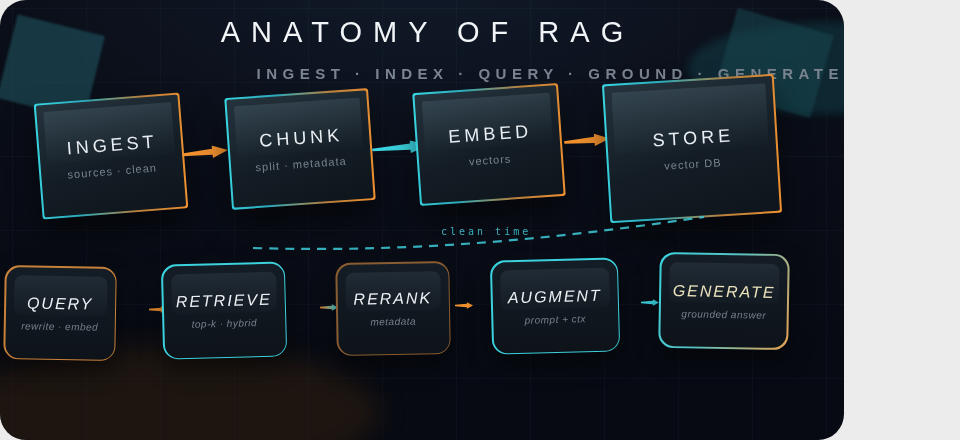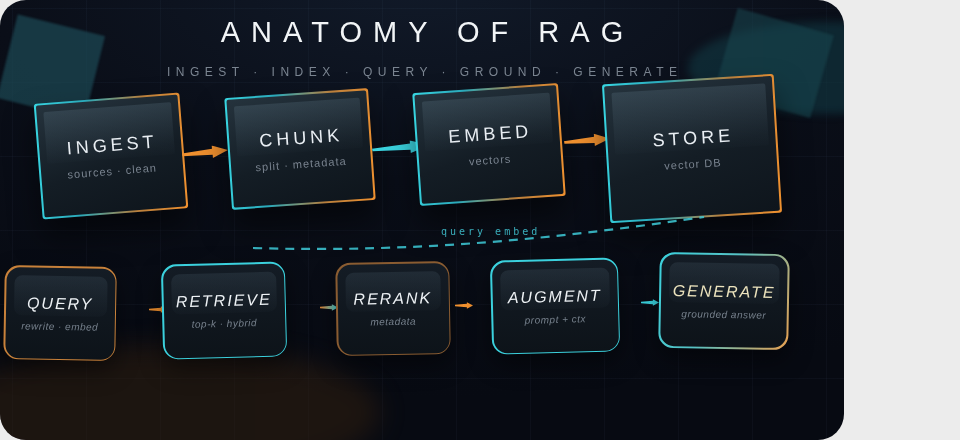--- a/index.html
+++ b/index.html
@@ -32,22 +32,22 @@
   .qd-br::after { content:""; position:absolute; inset:2px;
     clip-path:polygon(10% 16%, 76% 0%, 100% 84%, 14% 100%);
     background:#1e1107; }
   
   .title {
     position:absolute; top:16px; left:0; width:100%; text-align:center;
     font-size:29px; font-weight:300; letter-spacing:11px; text-indent:11px;
     color:#f2f5f7;
   }
   .subtitle {
-    position:absolute; top:65px; left:0; width:100%; text-align:center;
-    font-size:12px; font-weight:400; letter-spacing:5.5px; text-indent:5.5px;
+    position:absolute; top:65px; left:0; width:100%; text-align:right;
+    font-size:15px; font-weight:700; letter-spacing:5.5px; text-indent:5.5px;
     color:#7b8591;
   }
   
   .tbox {
     position:absolute; padding:2px; border-radius:3px;
     background:linear-gradient(97deg, #38d6e2 0%, #2aa9ba 32%, #b97f3c 68%, #f0912f 100%);
     box-shadow:0 18px 30px rgba(0,0,0,0.5);
   }
   .tbox-in {
     position:relative; width:100%; height:100%; border-radius:2px; overflow:hidden;
@@ -155,21 +155,21 @@
   <div class="tbox b-store">
     <div class="tbox-in">
       <div class="tbox-title">STORE</div>
       <div class="tbox-sub">vector DB</div>
     </div>
   </div>
 
   <svg class="divider-svg" width="960" height="440" viewBox="0 0 960 440">
     <path d="M253,248 C420,253 560,238 704,217" fill="none" stroke="#3ecbd8" stroke-width="2.2" stroke-dasharray="9 7" opacity="0.85"></path>
   </svg>
-  <div class="qt-label">query embed</div>
+  <div class="qt-label">clean time</div>
 
   <div class="bcard c-query">
     <div class="bcard-in">
       <div class="bcard-title">QUERY</div>
       <div class="bcard-sub">rewrite · embed</div>
     </div>
   </div>
   <div class="arrow a-orange cn cn1">
       <i></i>
     </div>

